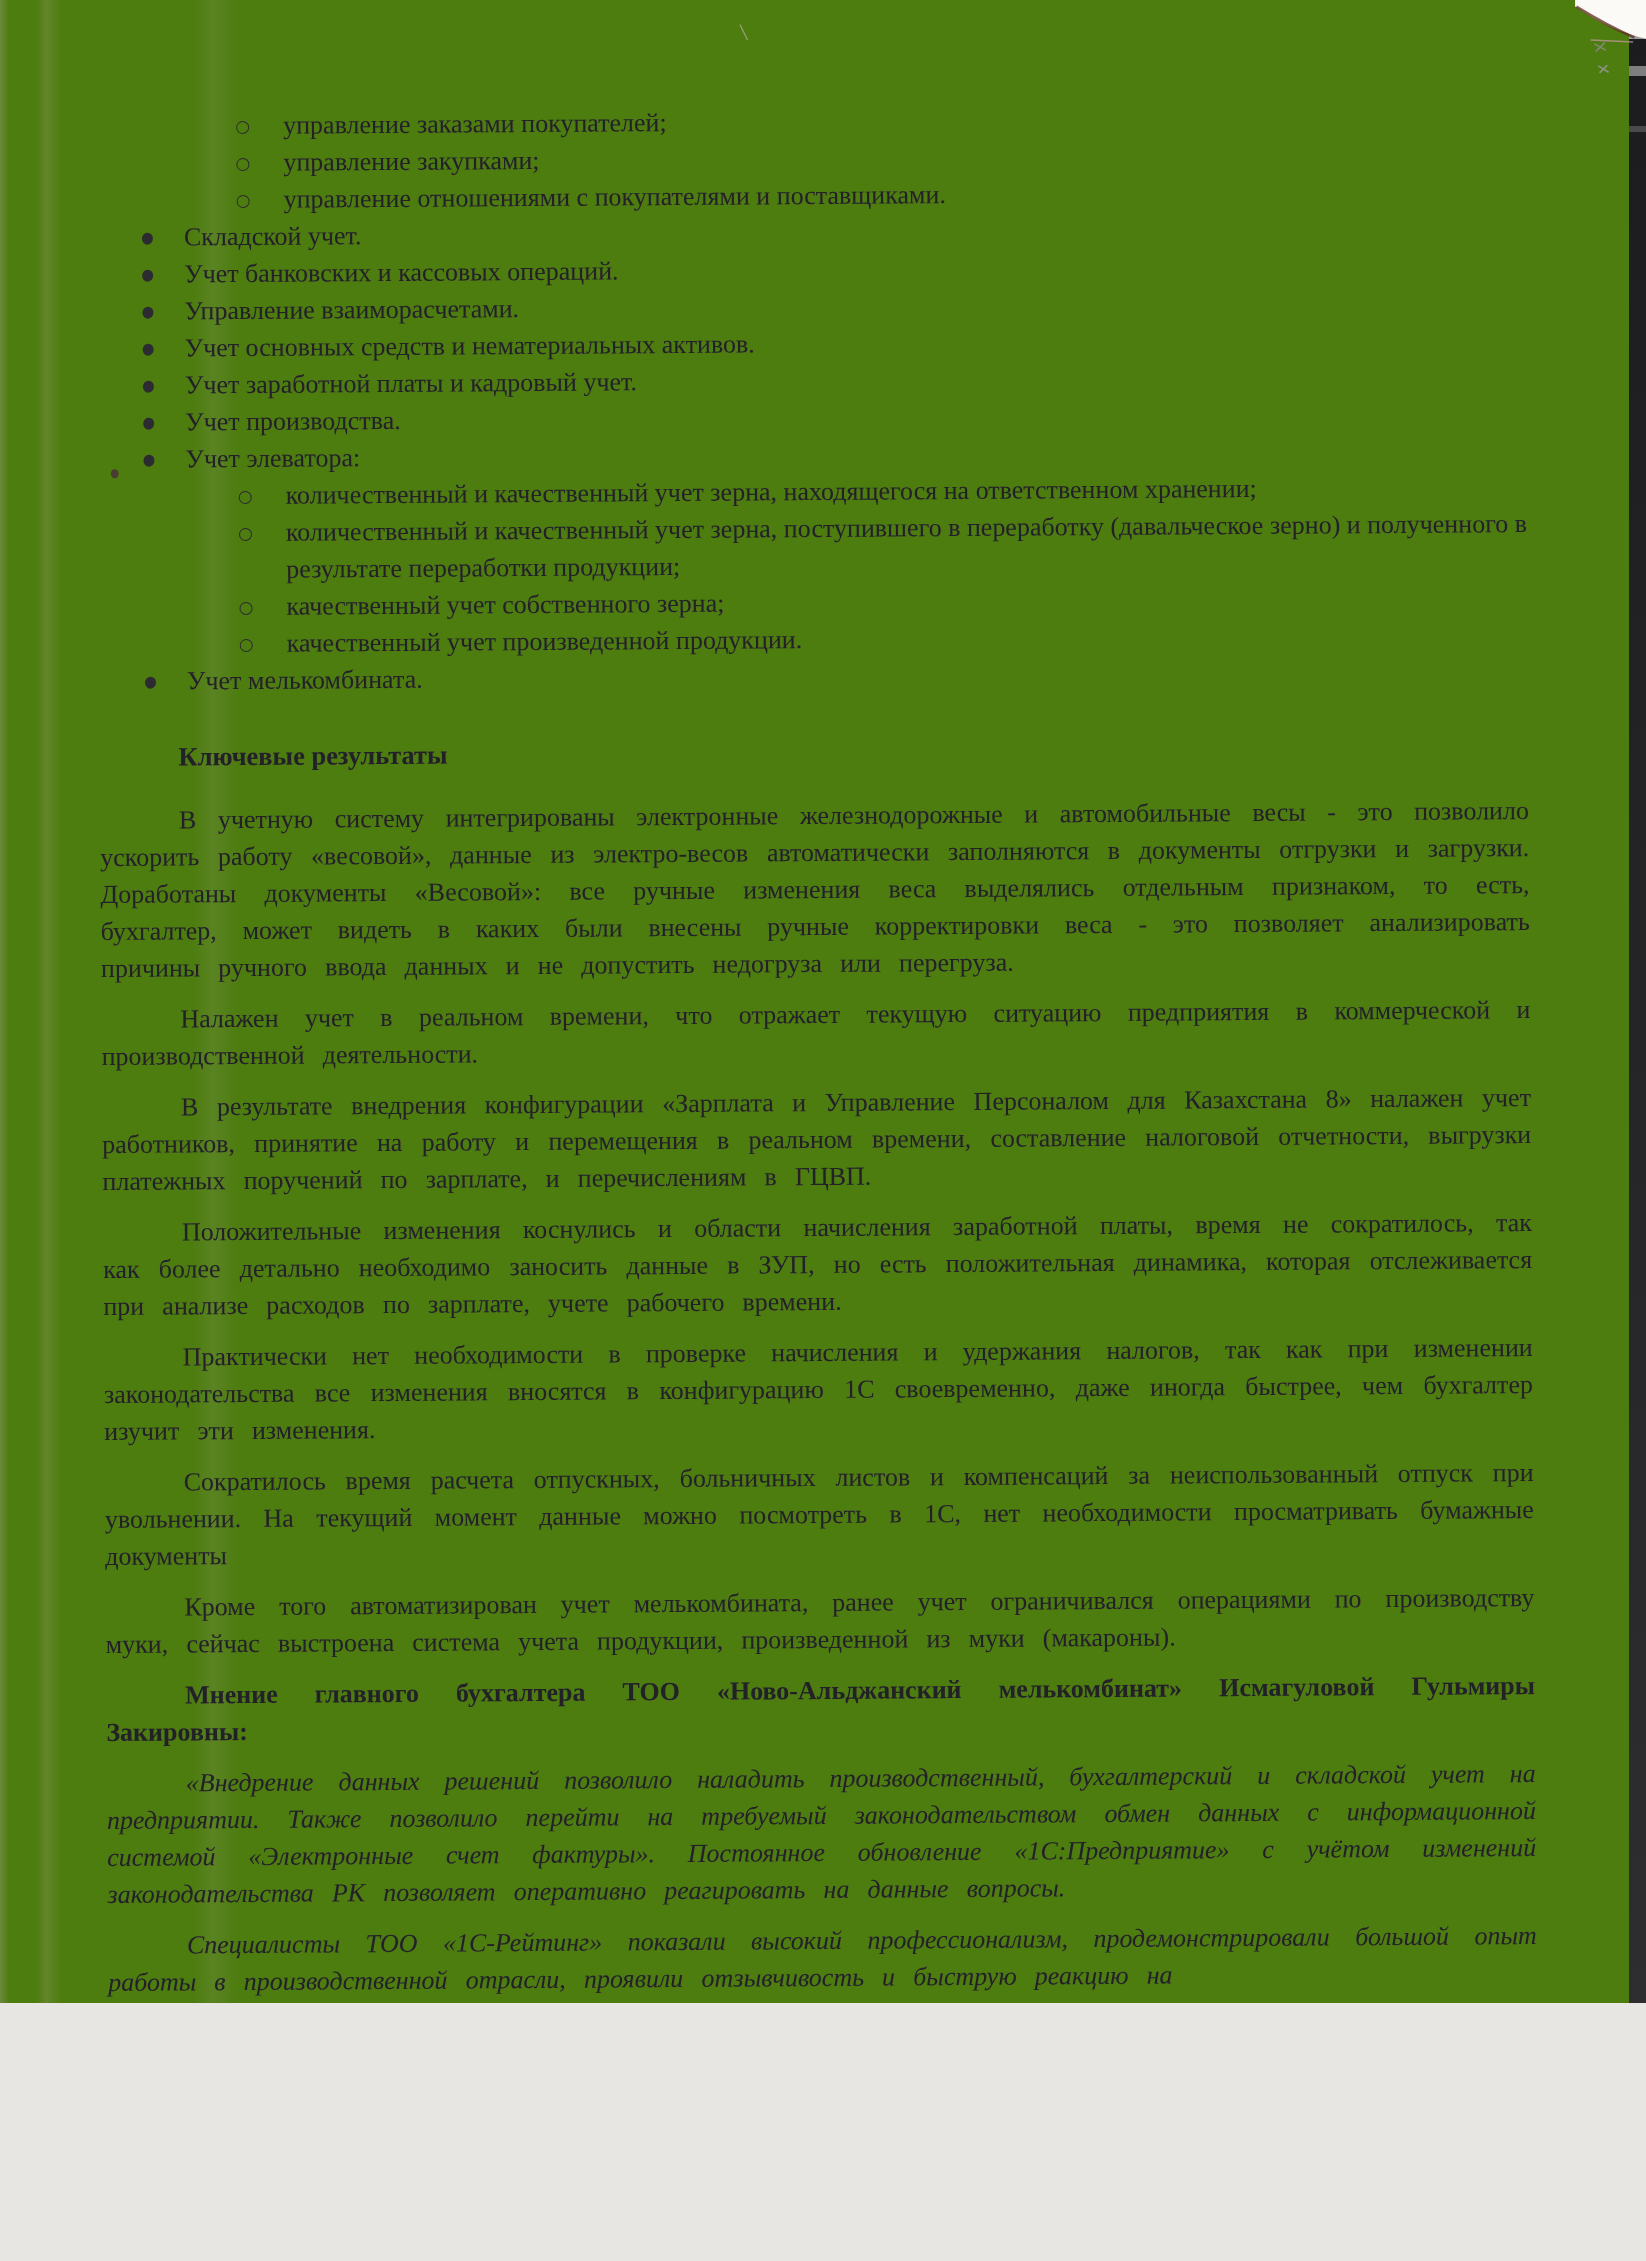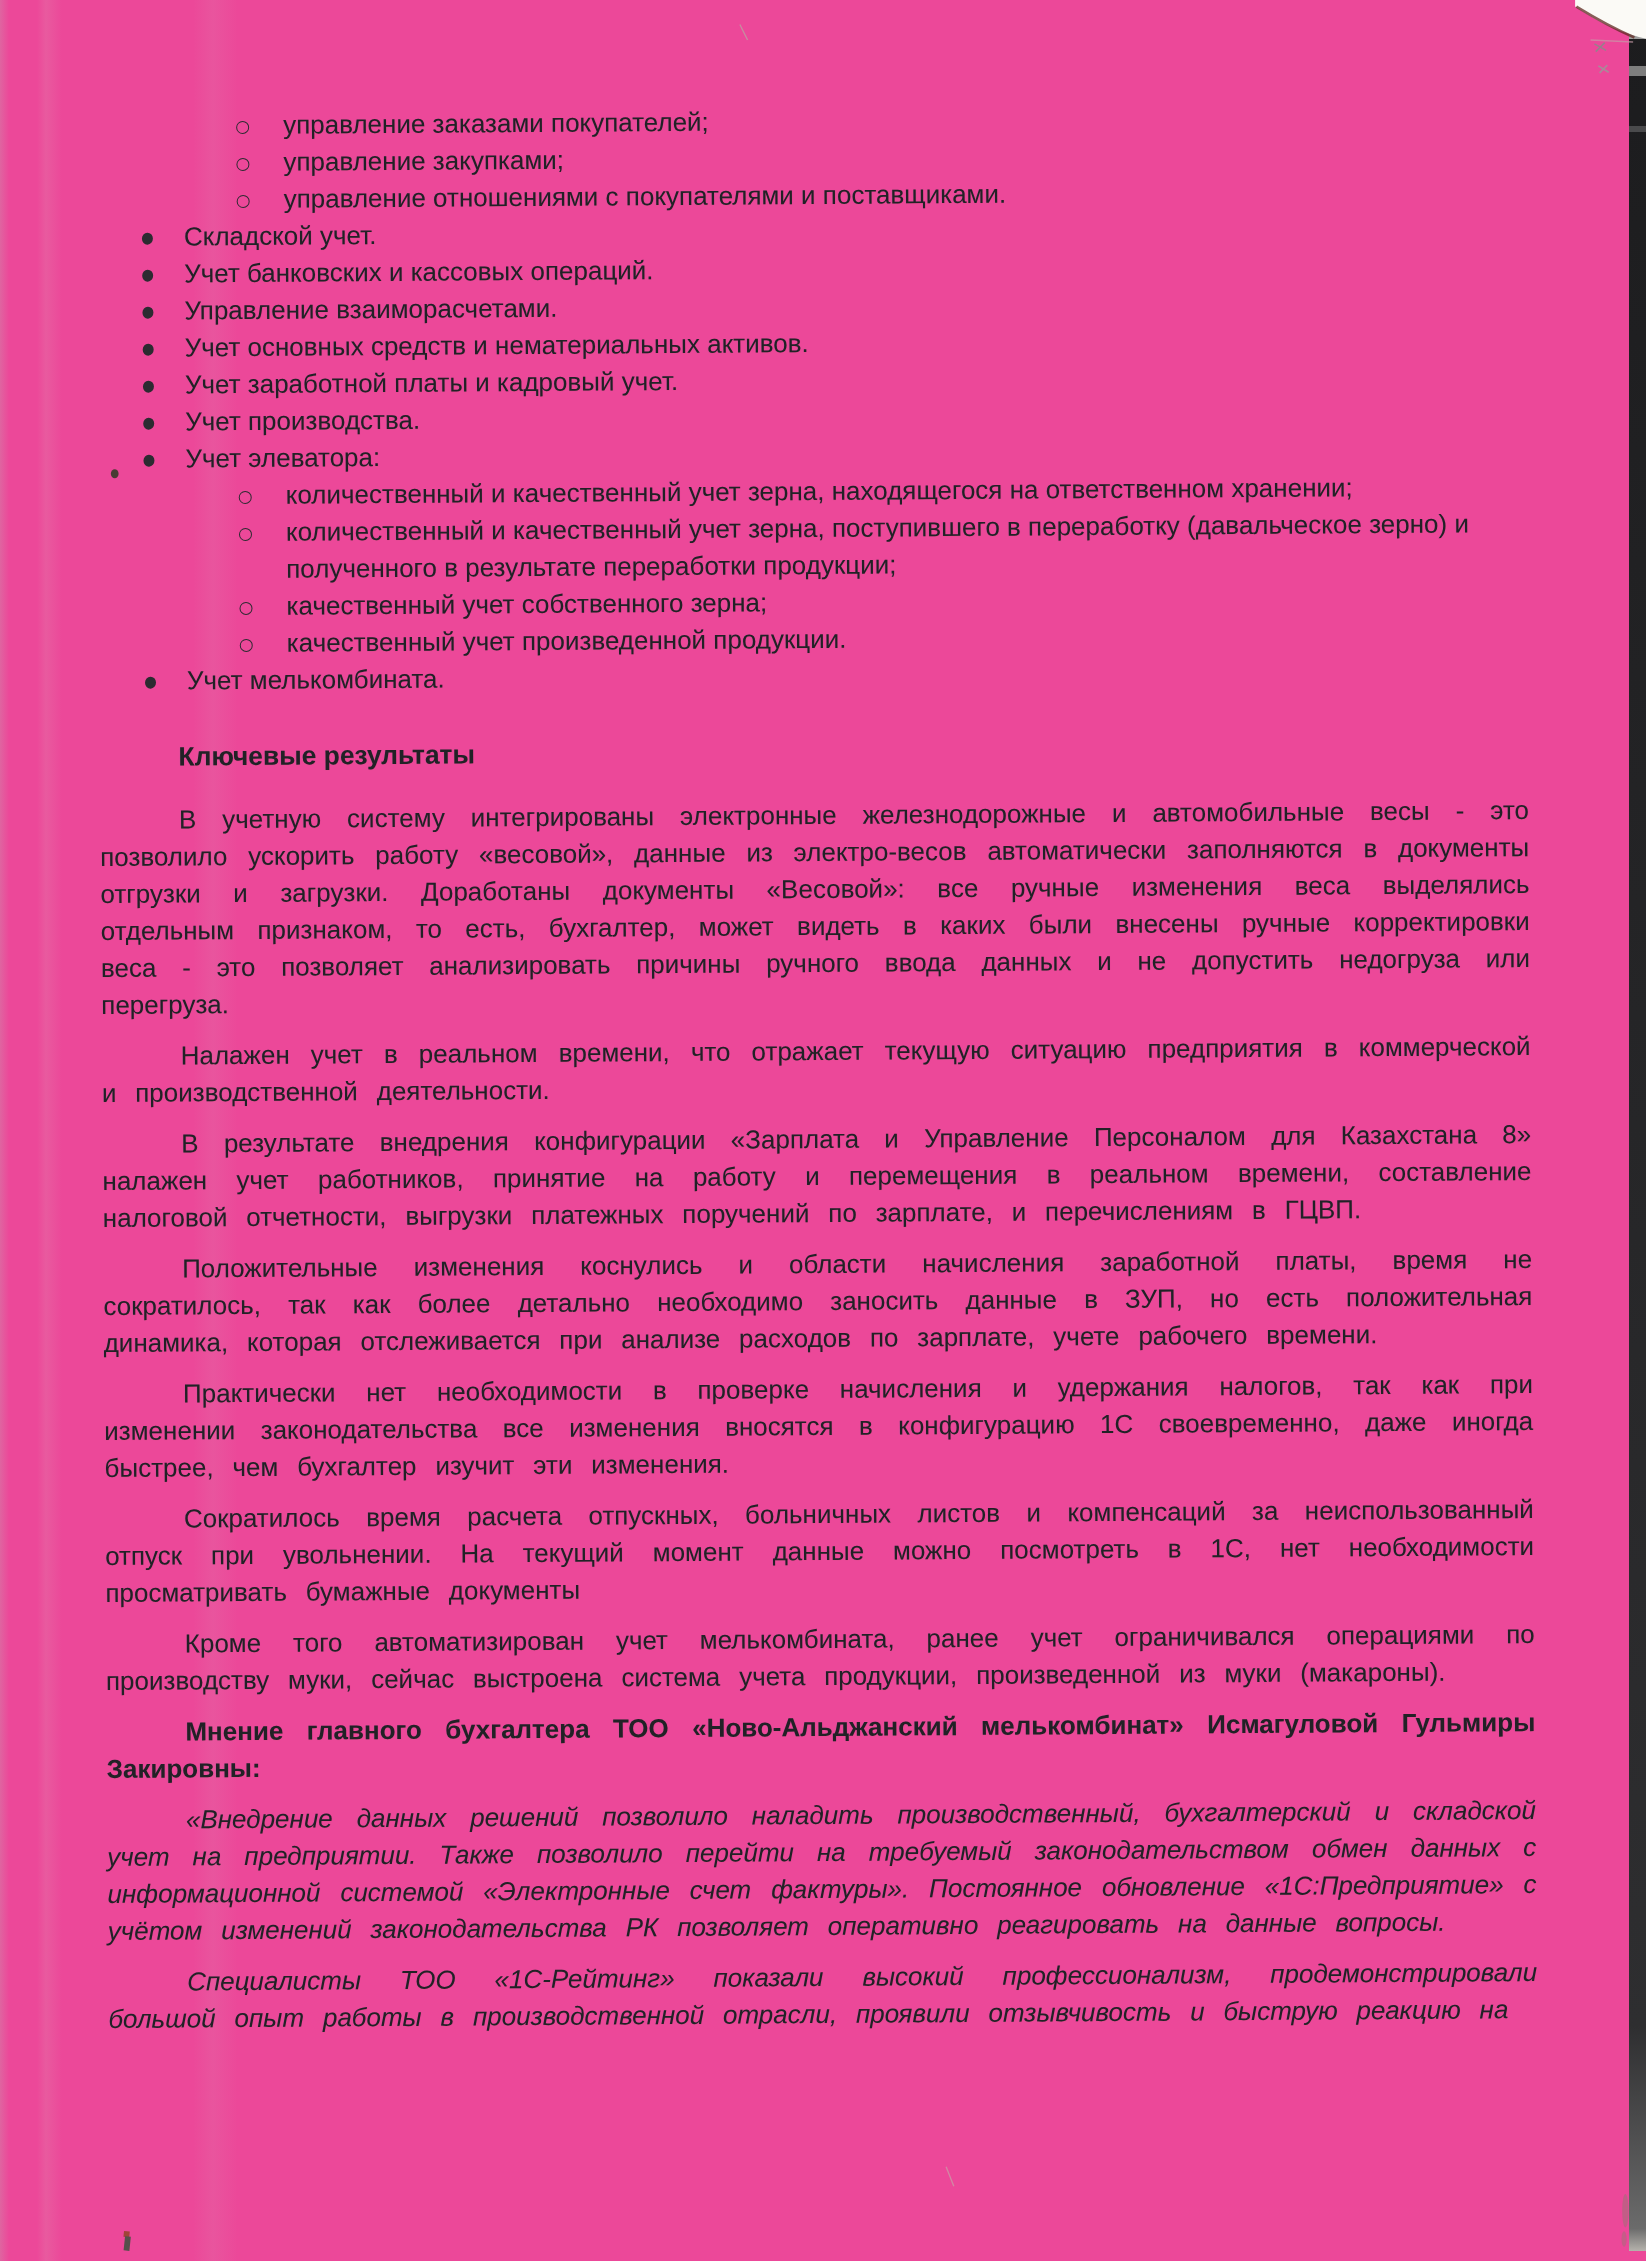--- a/index.html
+++ b/index.html
@@ -1,22 +1,22 @@
 <!DOCTYPE html>
 <html style="font-size:10.3px"><head>
 <meta charset="utf-8">
 <style>
   html, body { margin: 0; padding: 0; background: #e8e6e2; }
   .page {
     position: relative;
     width: 1646px;
-    height: 2261px;
-    background: #ec4899;
+    height: 2003px;
+    background: #4d7c0f;
     overflow: hidden;
-    font-family: Liberation Sans, sans-serif;
+    font-family: Liberation Serif, serif;
     color: #222126;
   }
   
   .streaks {
     position: absolute; inset: 0;
     background:
       linear-gradient(90deg, rgba(190,175,180,0.28) 0px, rgba(190,175,180,0) 9px),
       linear-gradient(90deg, rgba(0,0,0,0) 37px, rgba(215,185,190,0.16) 46px, rgba(0,0,0,0) 62px),
       linear-gradient(90deg, rgba(0,0,0,0) 193px, rgba(205,195,200,0.10) 213px, rgba(0,0,0,0) 238px);
     pointer-events: none;

